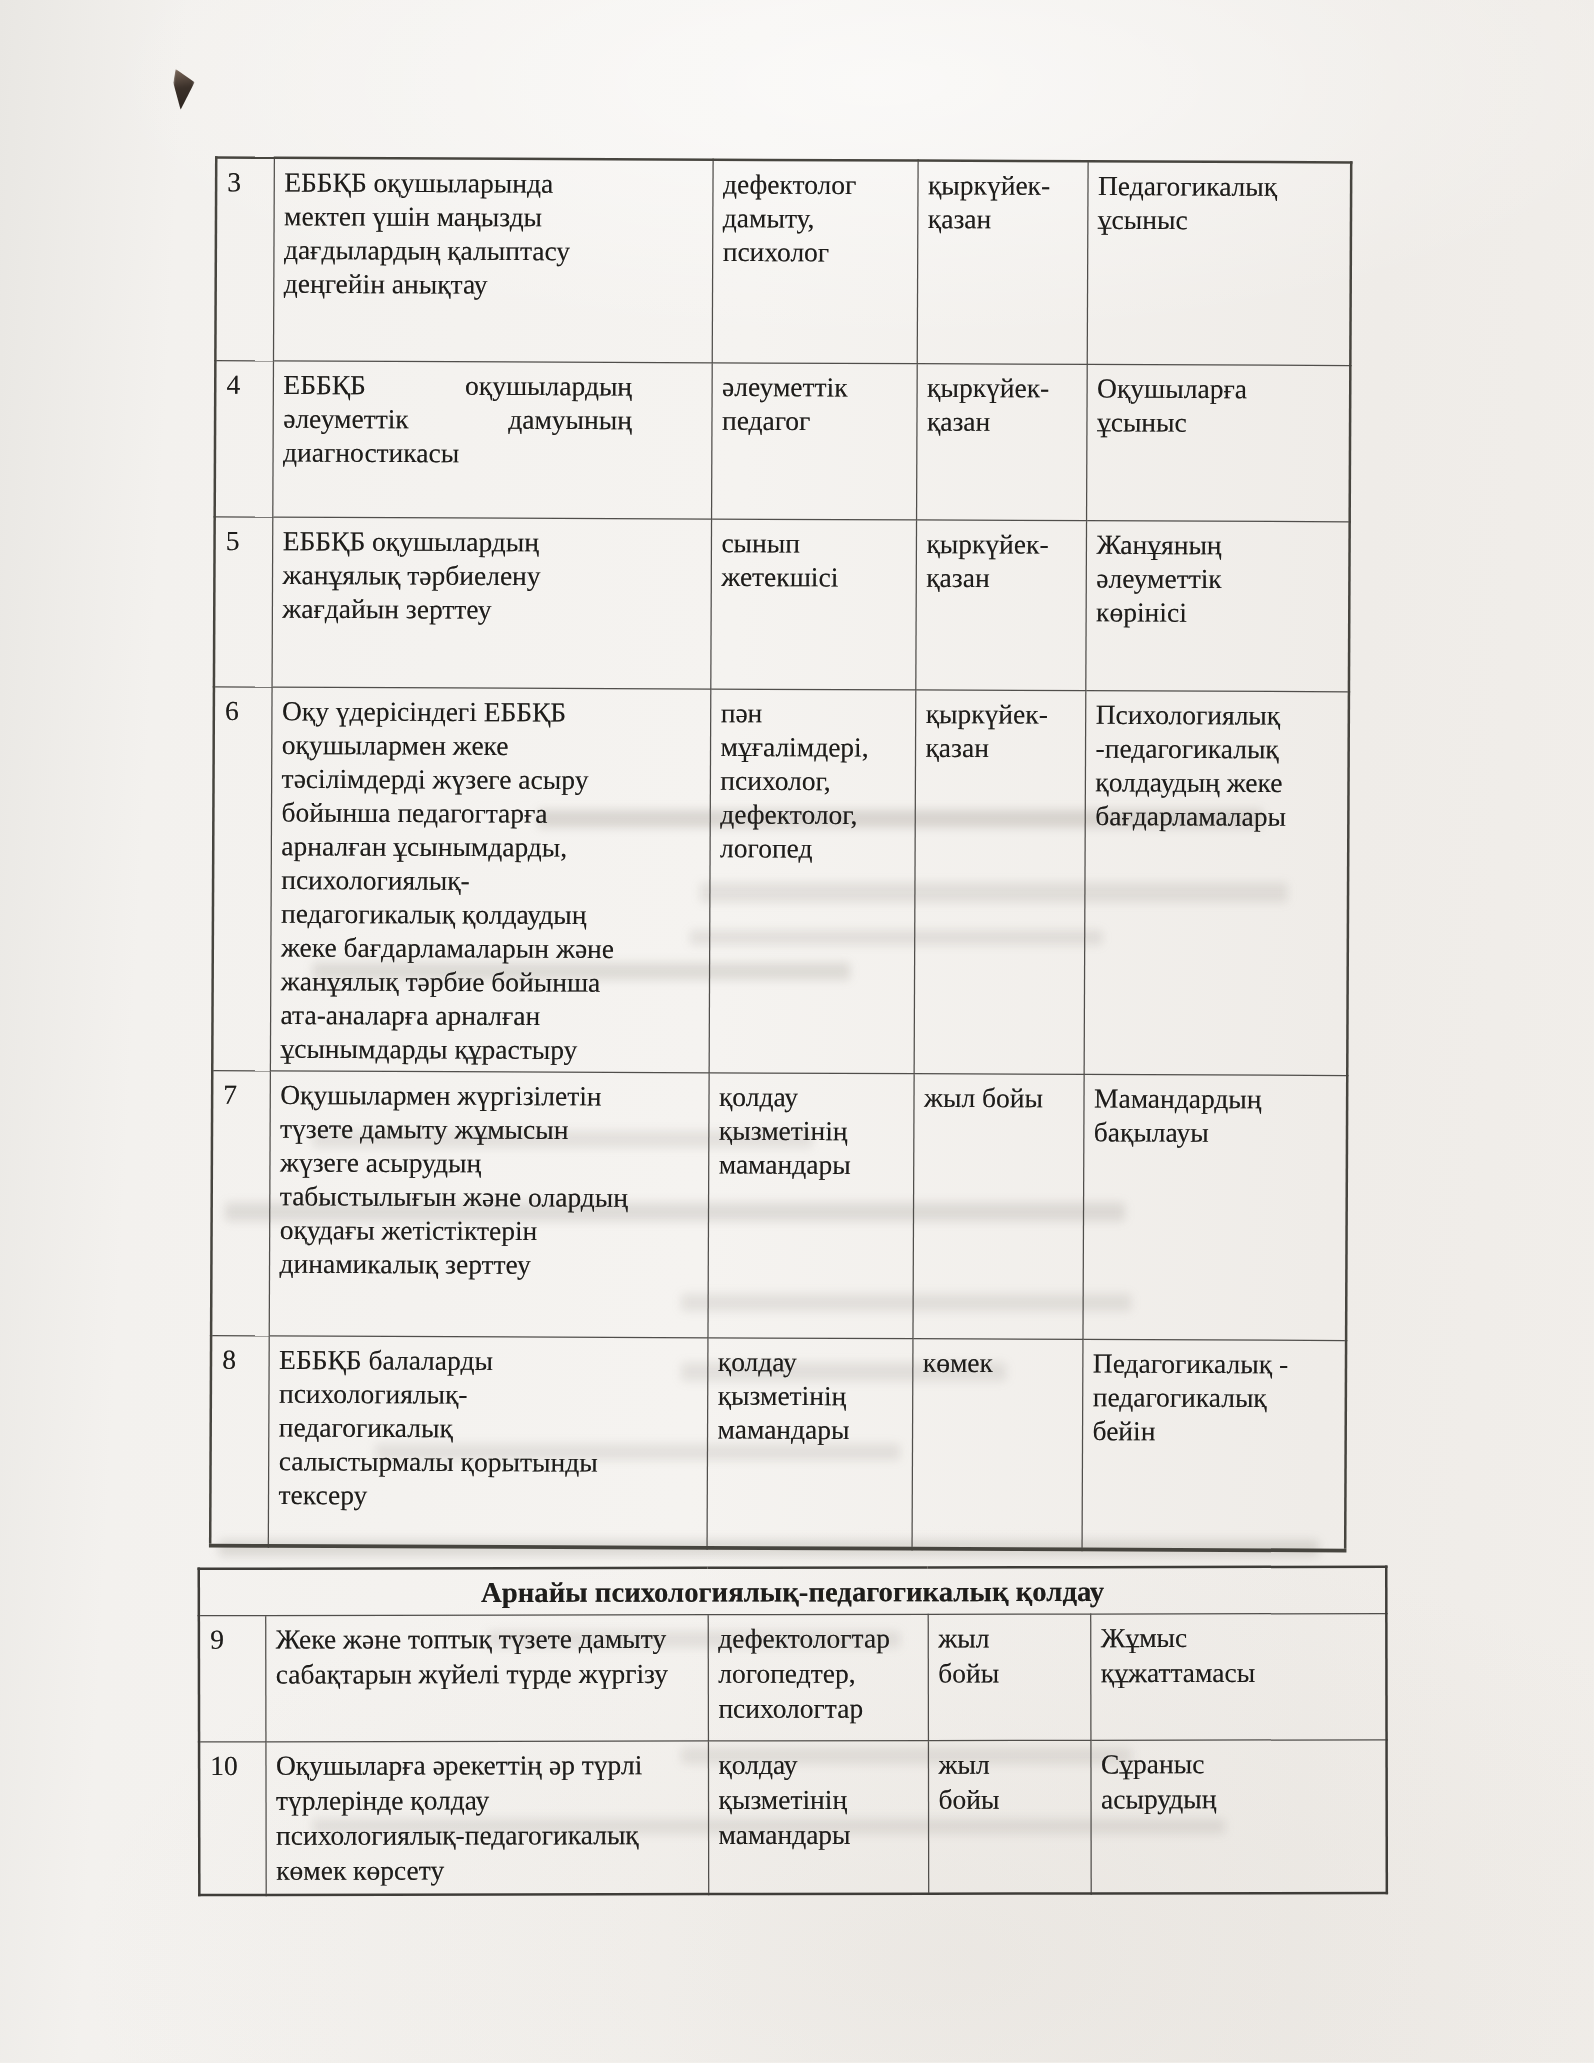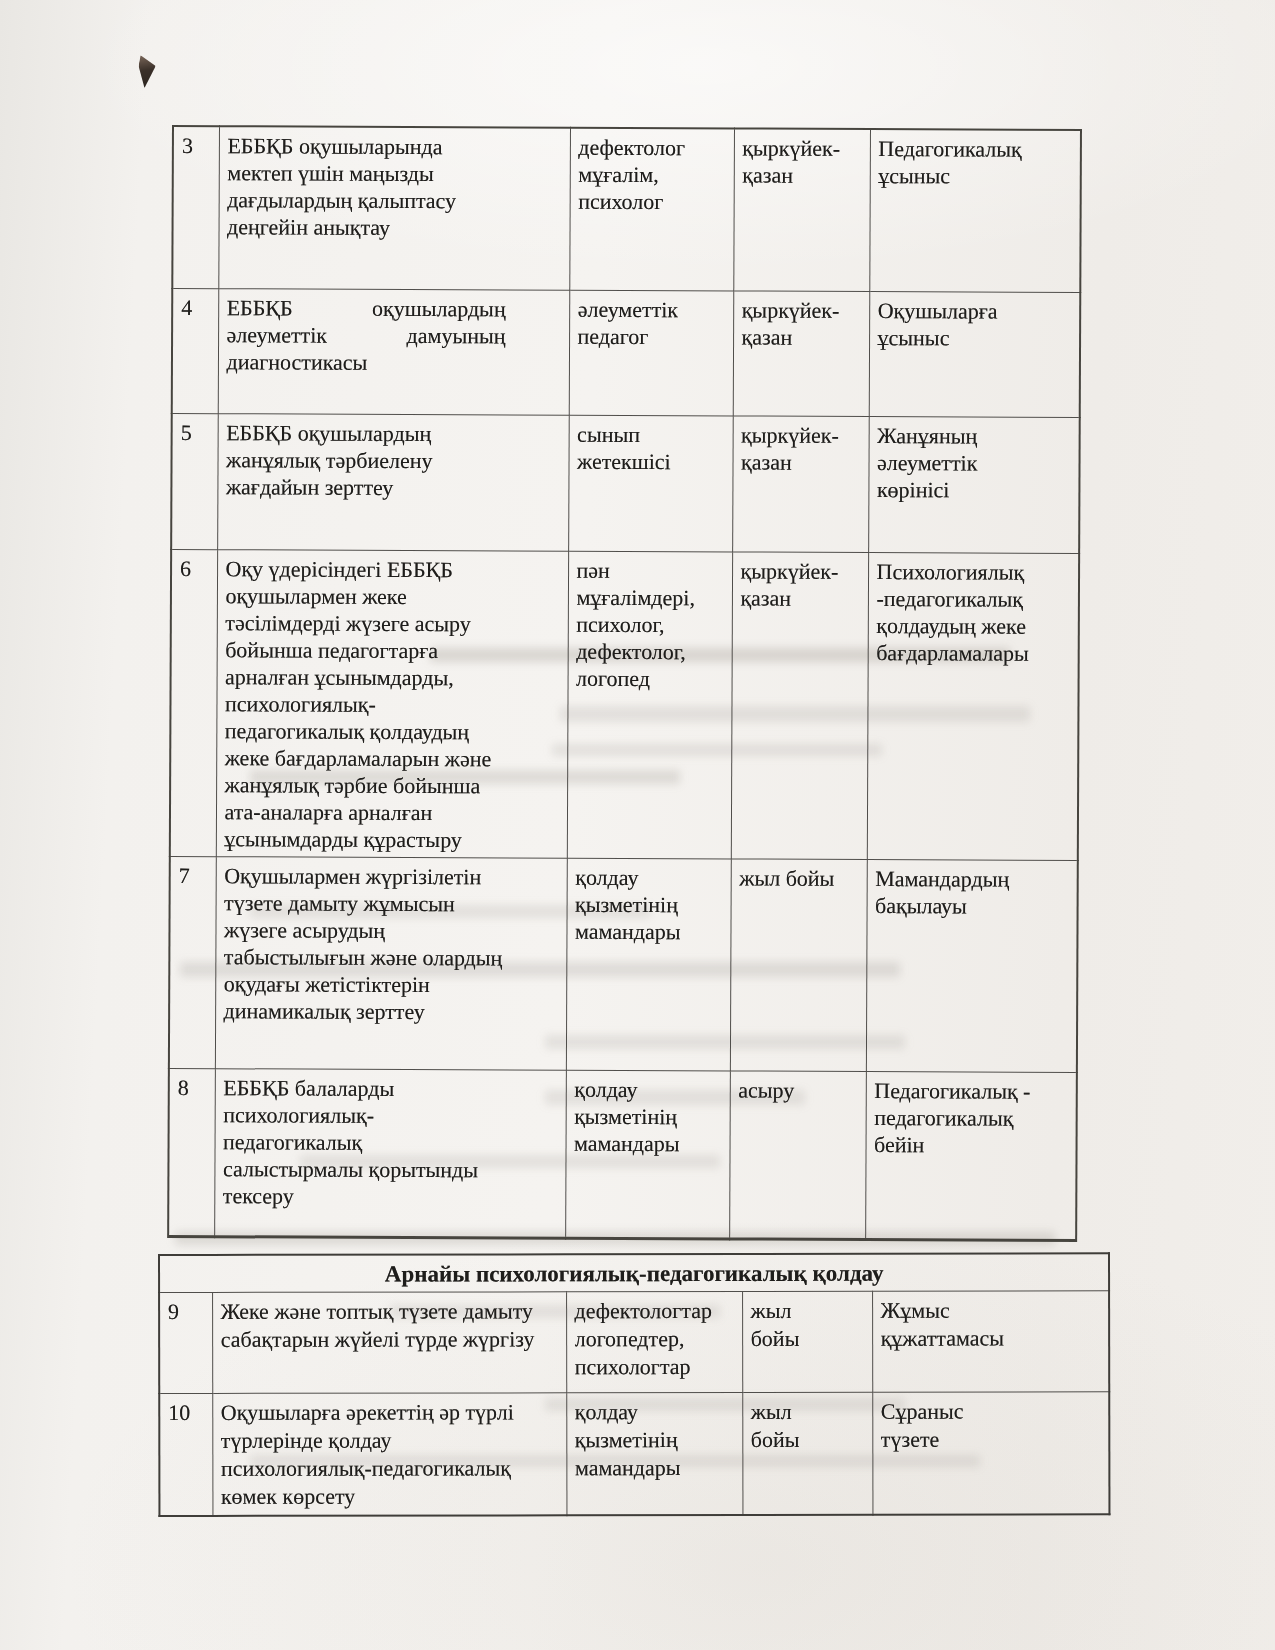--- a/index.html
+++ b/index.html
@@ -117,21 +117,21 @@
       <col class="c-num">
         <col class="c-task">
         <col class="c-resp">
         <col class="c-period">
         <col class="c-result">
     </colgroup>
     <tbody>
     <tr>
       <td class="cell-num">3</td>
       <td class="cell-task">ЕББҚБ оқушыларында мектеп үшін маңызды дағдылардың қалыптасу деңгейін анықтау</td>
-      <td class="cell-resp">дефектолог мұғалім, психолог</td>
+      <td class="cell-resp">дефектолог дамыту, психолог</td>
       <td class="cell-period">қыркүйек-қазан</td>
       <td class="cell-result">Педагогикалық ұсыныс</td>
     </tr>
 
     <tr>
       <td class="cell-num">4</td>
       <td class="cell-task">ЕББҚБ оқушылардың әлеуметтік дамуының диагностикасы</td>
       <td class="cell-resp">әлеуметтік педагог</td>
       <td class="cell-period">қыркүйек-қазан</td>
       <td class="cell-result">Оқушыларға ұсыныс</td>
@@ -158,21 +158,21 @@
       <td class="cell-task">Оқушылармен жүргізілетін түзете дамыту жұмысын жүзеге асырудың табыстылығын және олардың оқудағы жетістіктерін динамикалық зерттеу</td>
       <td class="cell-resp">қолдау қызметінің мамандары</td>
       <td class="cell-period">жыл бойы</td>
       <td class="cell-result">Мамандардың бақылауы</td>
     </tr>
 
     <tr>
       <td class="cell-num">8</td>
       <td class="cell-task">ЕББҚБ балаларды психологиялық-педагогикалық салыстырмалы қорытынды тексеру</td>
       <td class="cell-resp">қолдау қызметінің мамандары</td>
-      <td class="cell-period">асыру</td>
+      <td class="cell-period">көмек</td>
       <td class="cell-result">Педагогикалық - педагогикалық бейін</td>
     </tr>
   </tbody>
   </table>
 
   <table id="table-1" class="plan-table t2">
     <colgroup>
       <col class="c-num">
         <col class="c-task">
         <col class="c-resp">
@@ -190,18 +190,18 @@
       <td class="cell-resp">дефектологтар логопедтер, психологтар</td>
       <td class="cell-period">жыл бойы</td>
       <td class="cell-result">Жұмыс құжаттамасы</td>
     </tr>
 
     <tr>
       <td class="cell-num">10</td>
       <td class="cell-task">Оқушыларға әрекеттің әр түрлі түрлерінде қолдау психологиялық-педагогикалық көмек көрсету</td>
       <td class="cell-resp">қолдау қызметінің мамандары</td>
       <td class="cell-period">жыл бойы</td>
-      <td class="cell-result">Сұраныс түзете</td>
+      <td class="cell-result">Сұраныс асырудың</td>
     </tr>
   </tbody>
   </table>
 
 </div>
 
 </body></html>

